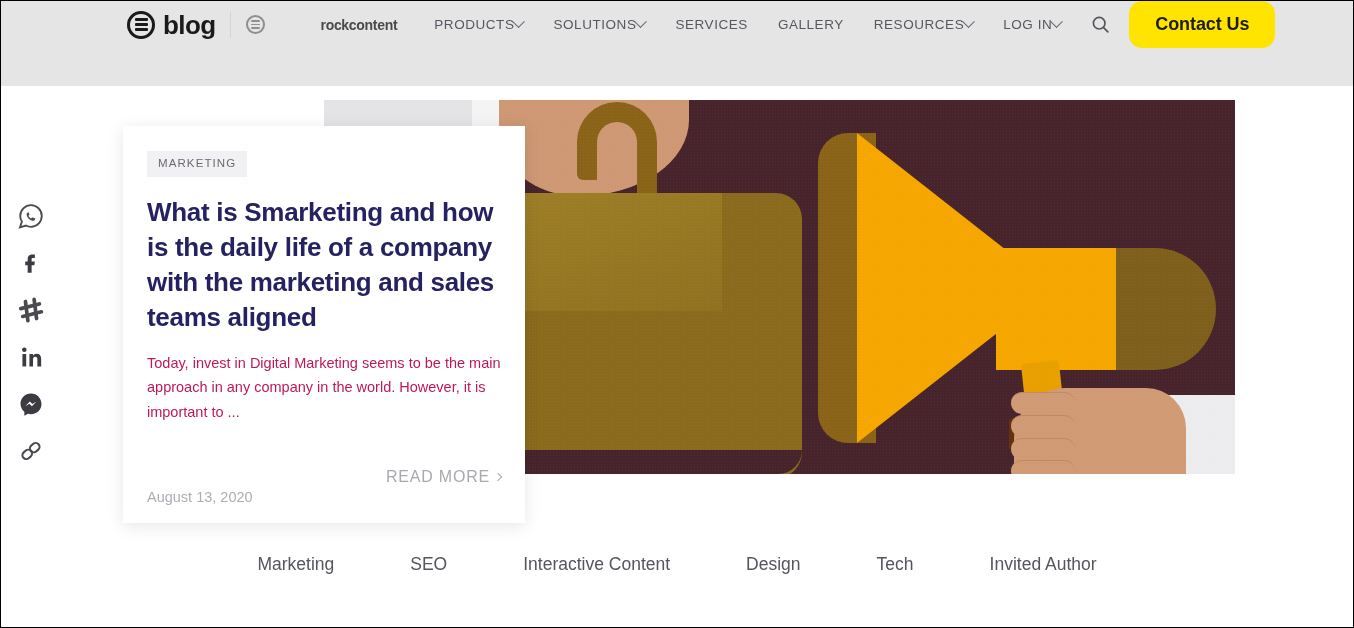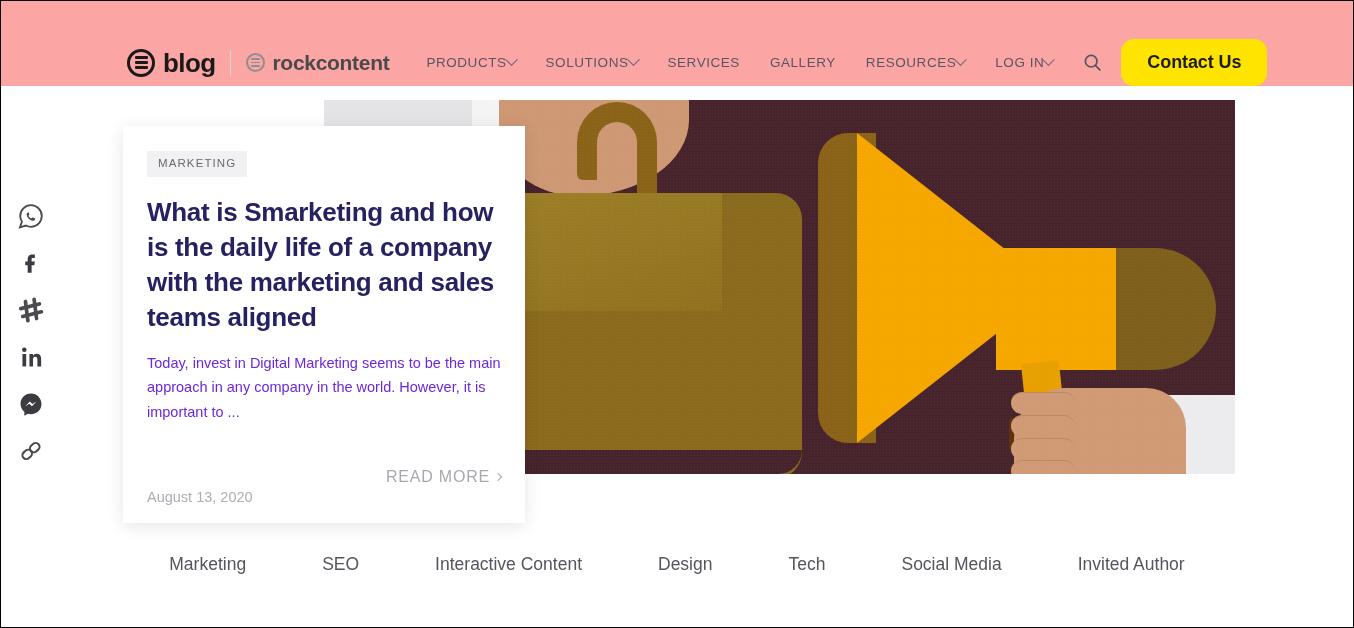--- a/index.html
+++ b/index.html
@@ -25,22 +25,22 @@
     background: #ffffff;
     overflow: hidden;
   }
 
   
   .site-header {
     position: absolute;
     top: 0; left: 0; right: 0;
     height: 85px;
     display: flex;
-    align-items: flex-end;
-    background: #fca5a5;
+    align-items: flex-start;
+    background: #e5e5e5;
     z-index: 30;
   }
 
   .header-inner {
     display: flex;
     align-items: center;
     width: 100%;
     padding-left: 126px;
     padding-right: 120px;
   }
@@ -105,25 +105,26 @@
     justify-content: center;
     gap: 1.8px;
   }
   .rc-mark i {
     display: block;
     width: 9px; height: 1.6px;
     background: #8f8f8f;
     border-radius: 1px;
   }
   .rc-word {
-    font-size: 21px;
+    font-size: 14px;
     font-weight: bold;
     color: #4a4a4a;
     letter-spacing: -0.3px;
     line-height: 1;
+    margin-left: 48px;
   }
 
   .main-nav {
     display: flex;
     align-items: center;
     margin-left: 22px;
     gap: 0;
   }
   .nav-item {
     display: flex;
@@ -404,21 +405,21 @@
     line-height: 35px;
     font-weight: bold;
     color: #262262;
     letter-spacing: -0.3px;
   }
 
   .article-excerpt {
     margin-top: 16px;
     font-size: 14.5px;
     line-height: 24.5px;
-    color: #6d28d9;
+    color: #be185d;
   }
 
   .card-footer {
     margin-top: 24px;
     display: flex;
     align-items: center;
     justify-content: space-between;
   }
   .article-date {
     font-size: 14.5px;
@@ -637,17 +638,16 @@
       </a>
     </div>
   </article>
 
   <nav class="category-bar">
     <a class="category-link">Marketing</a>
     <a class="category-link">SEO</a>
     <a class="category-link">Interactive Content</a>
     <a class="category-link">Design</a>
     <a class="category-link">Tech</a>
-    <a class="category-link">Social Media</a>
     <a class="category-link">Invited Author</a>
   </nav>
 
 </div>
 
 </body></html>

